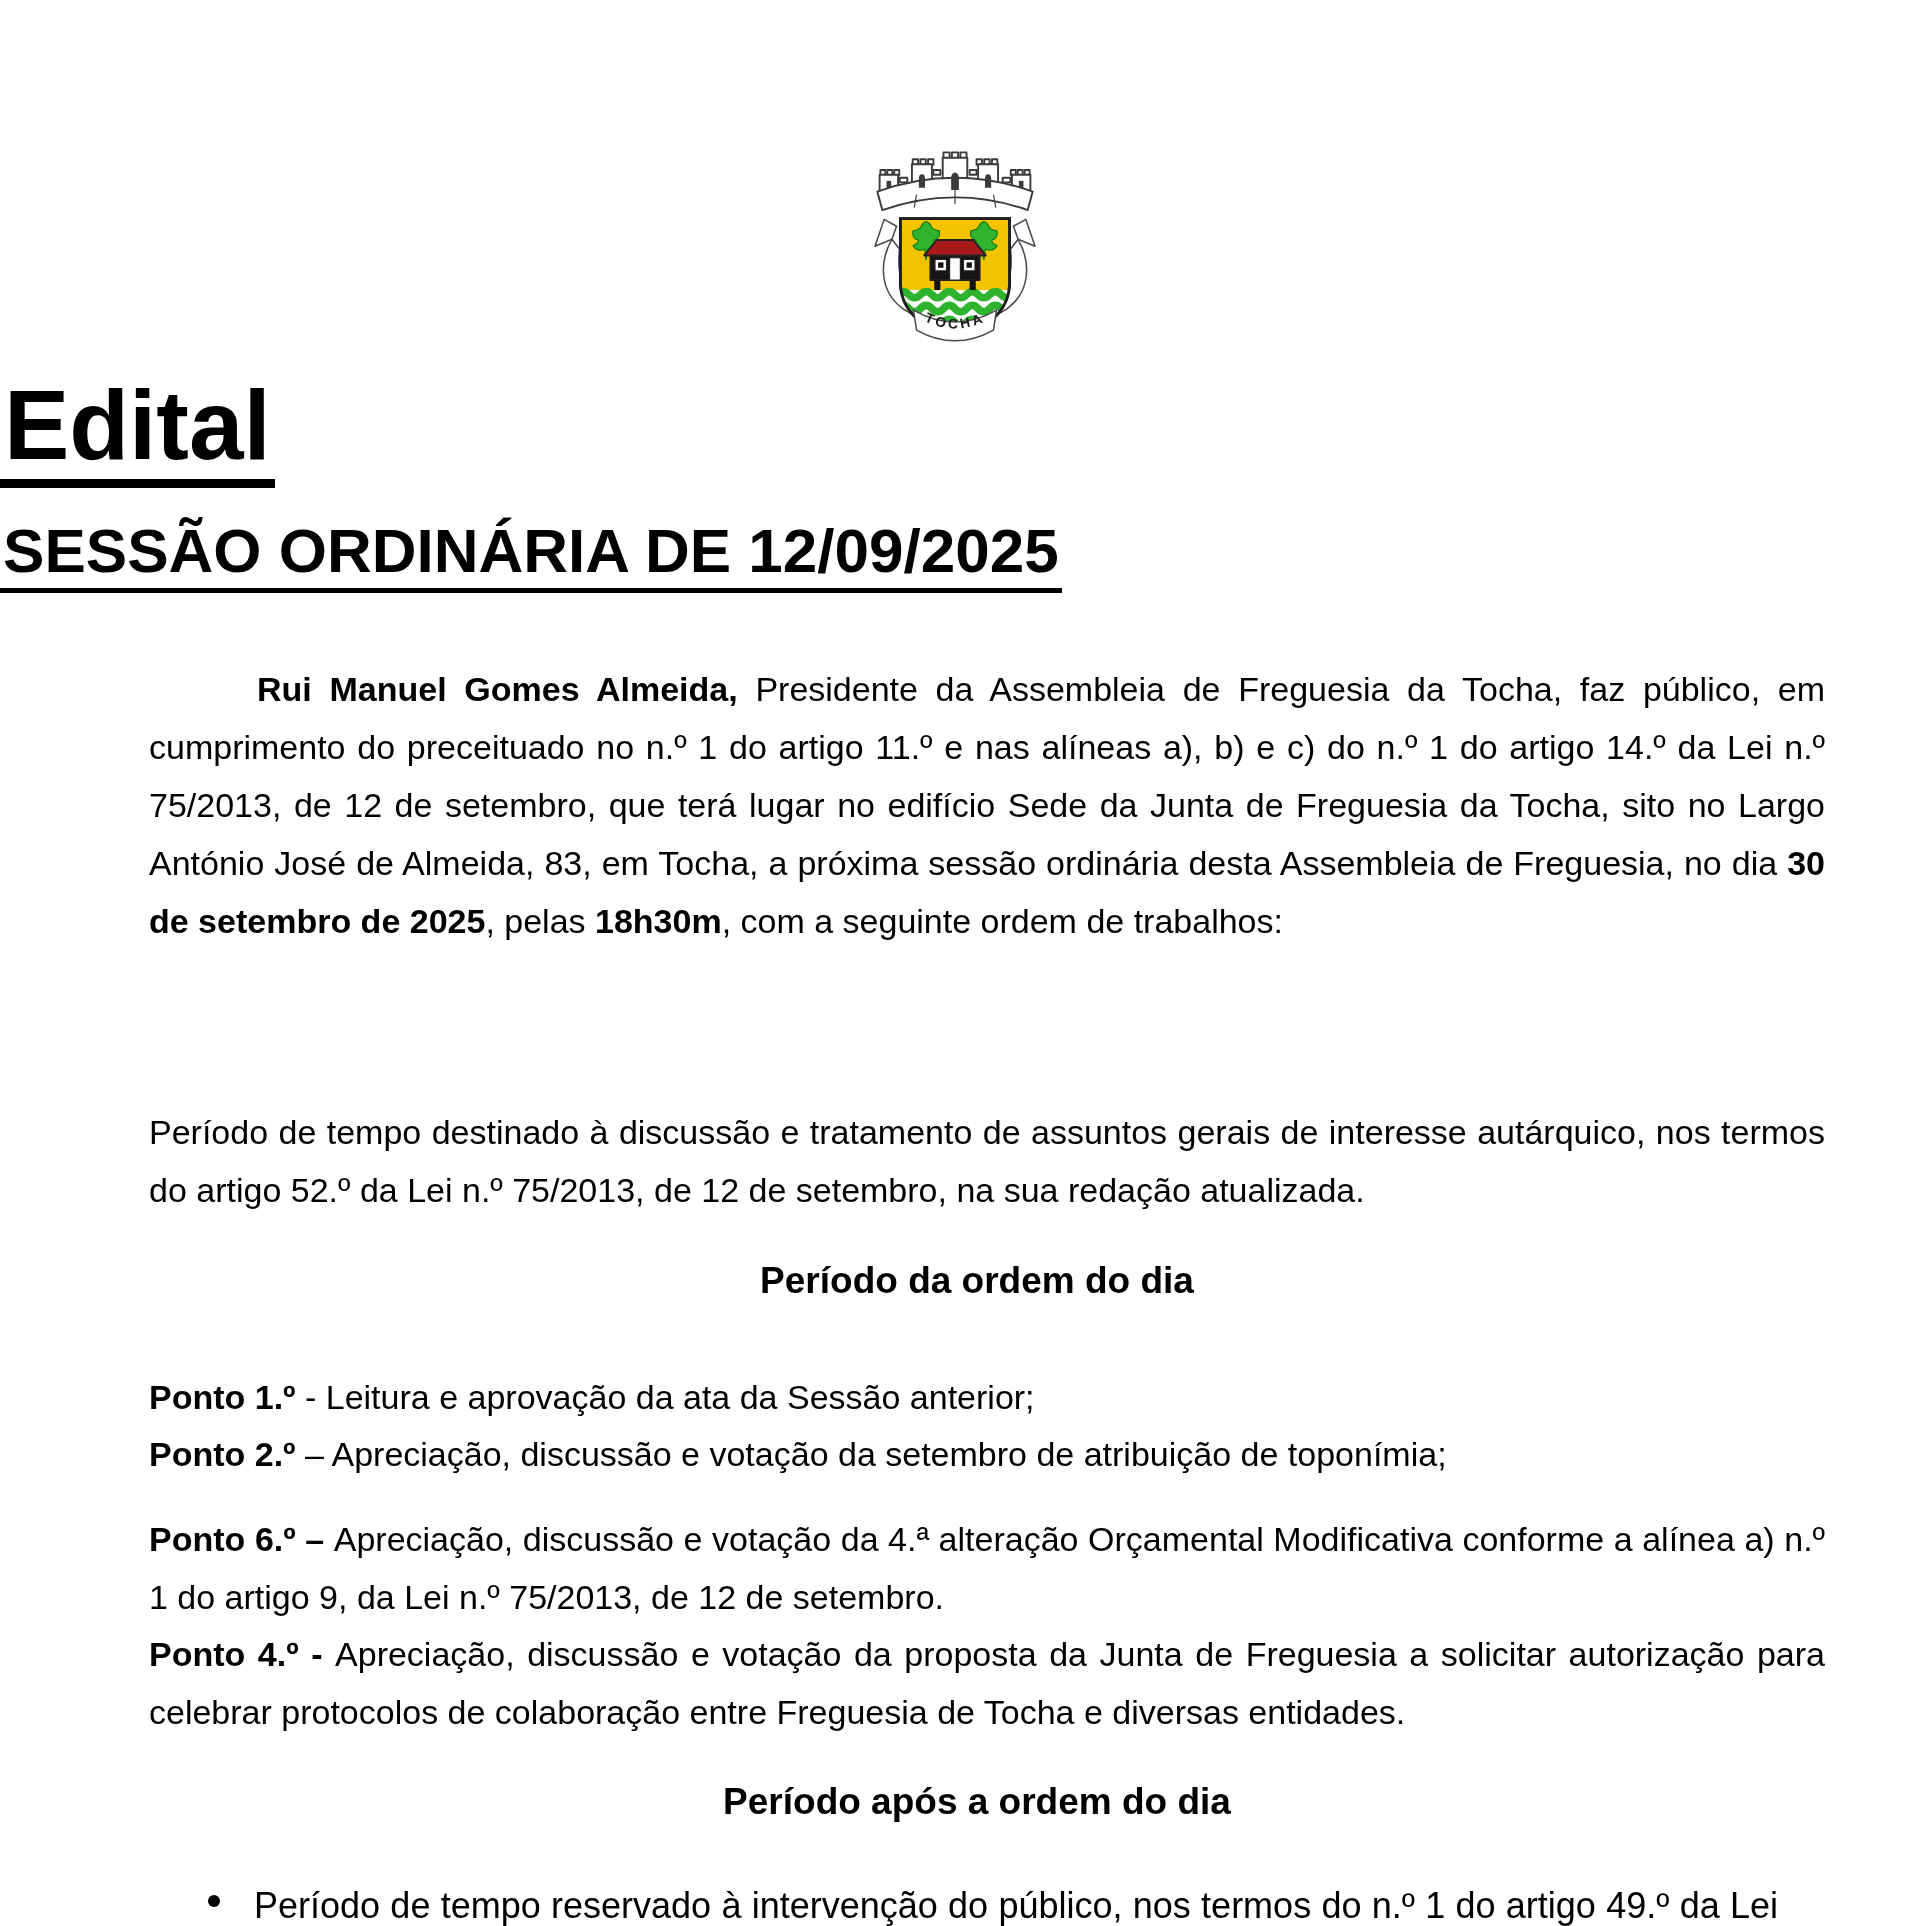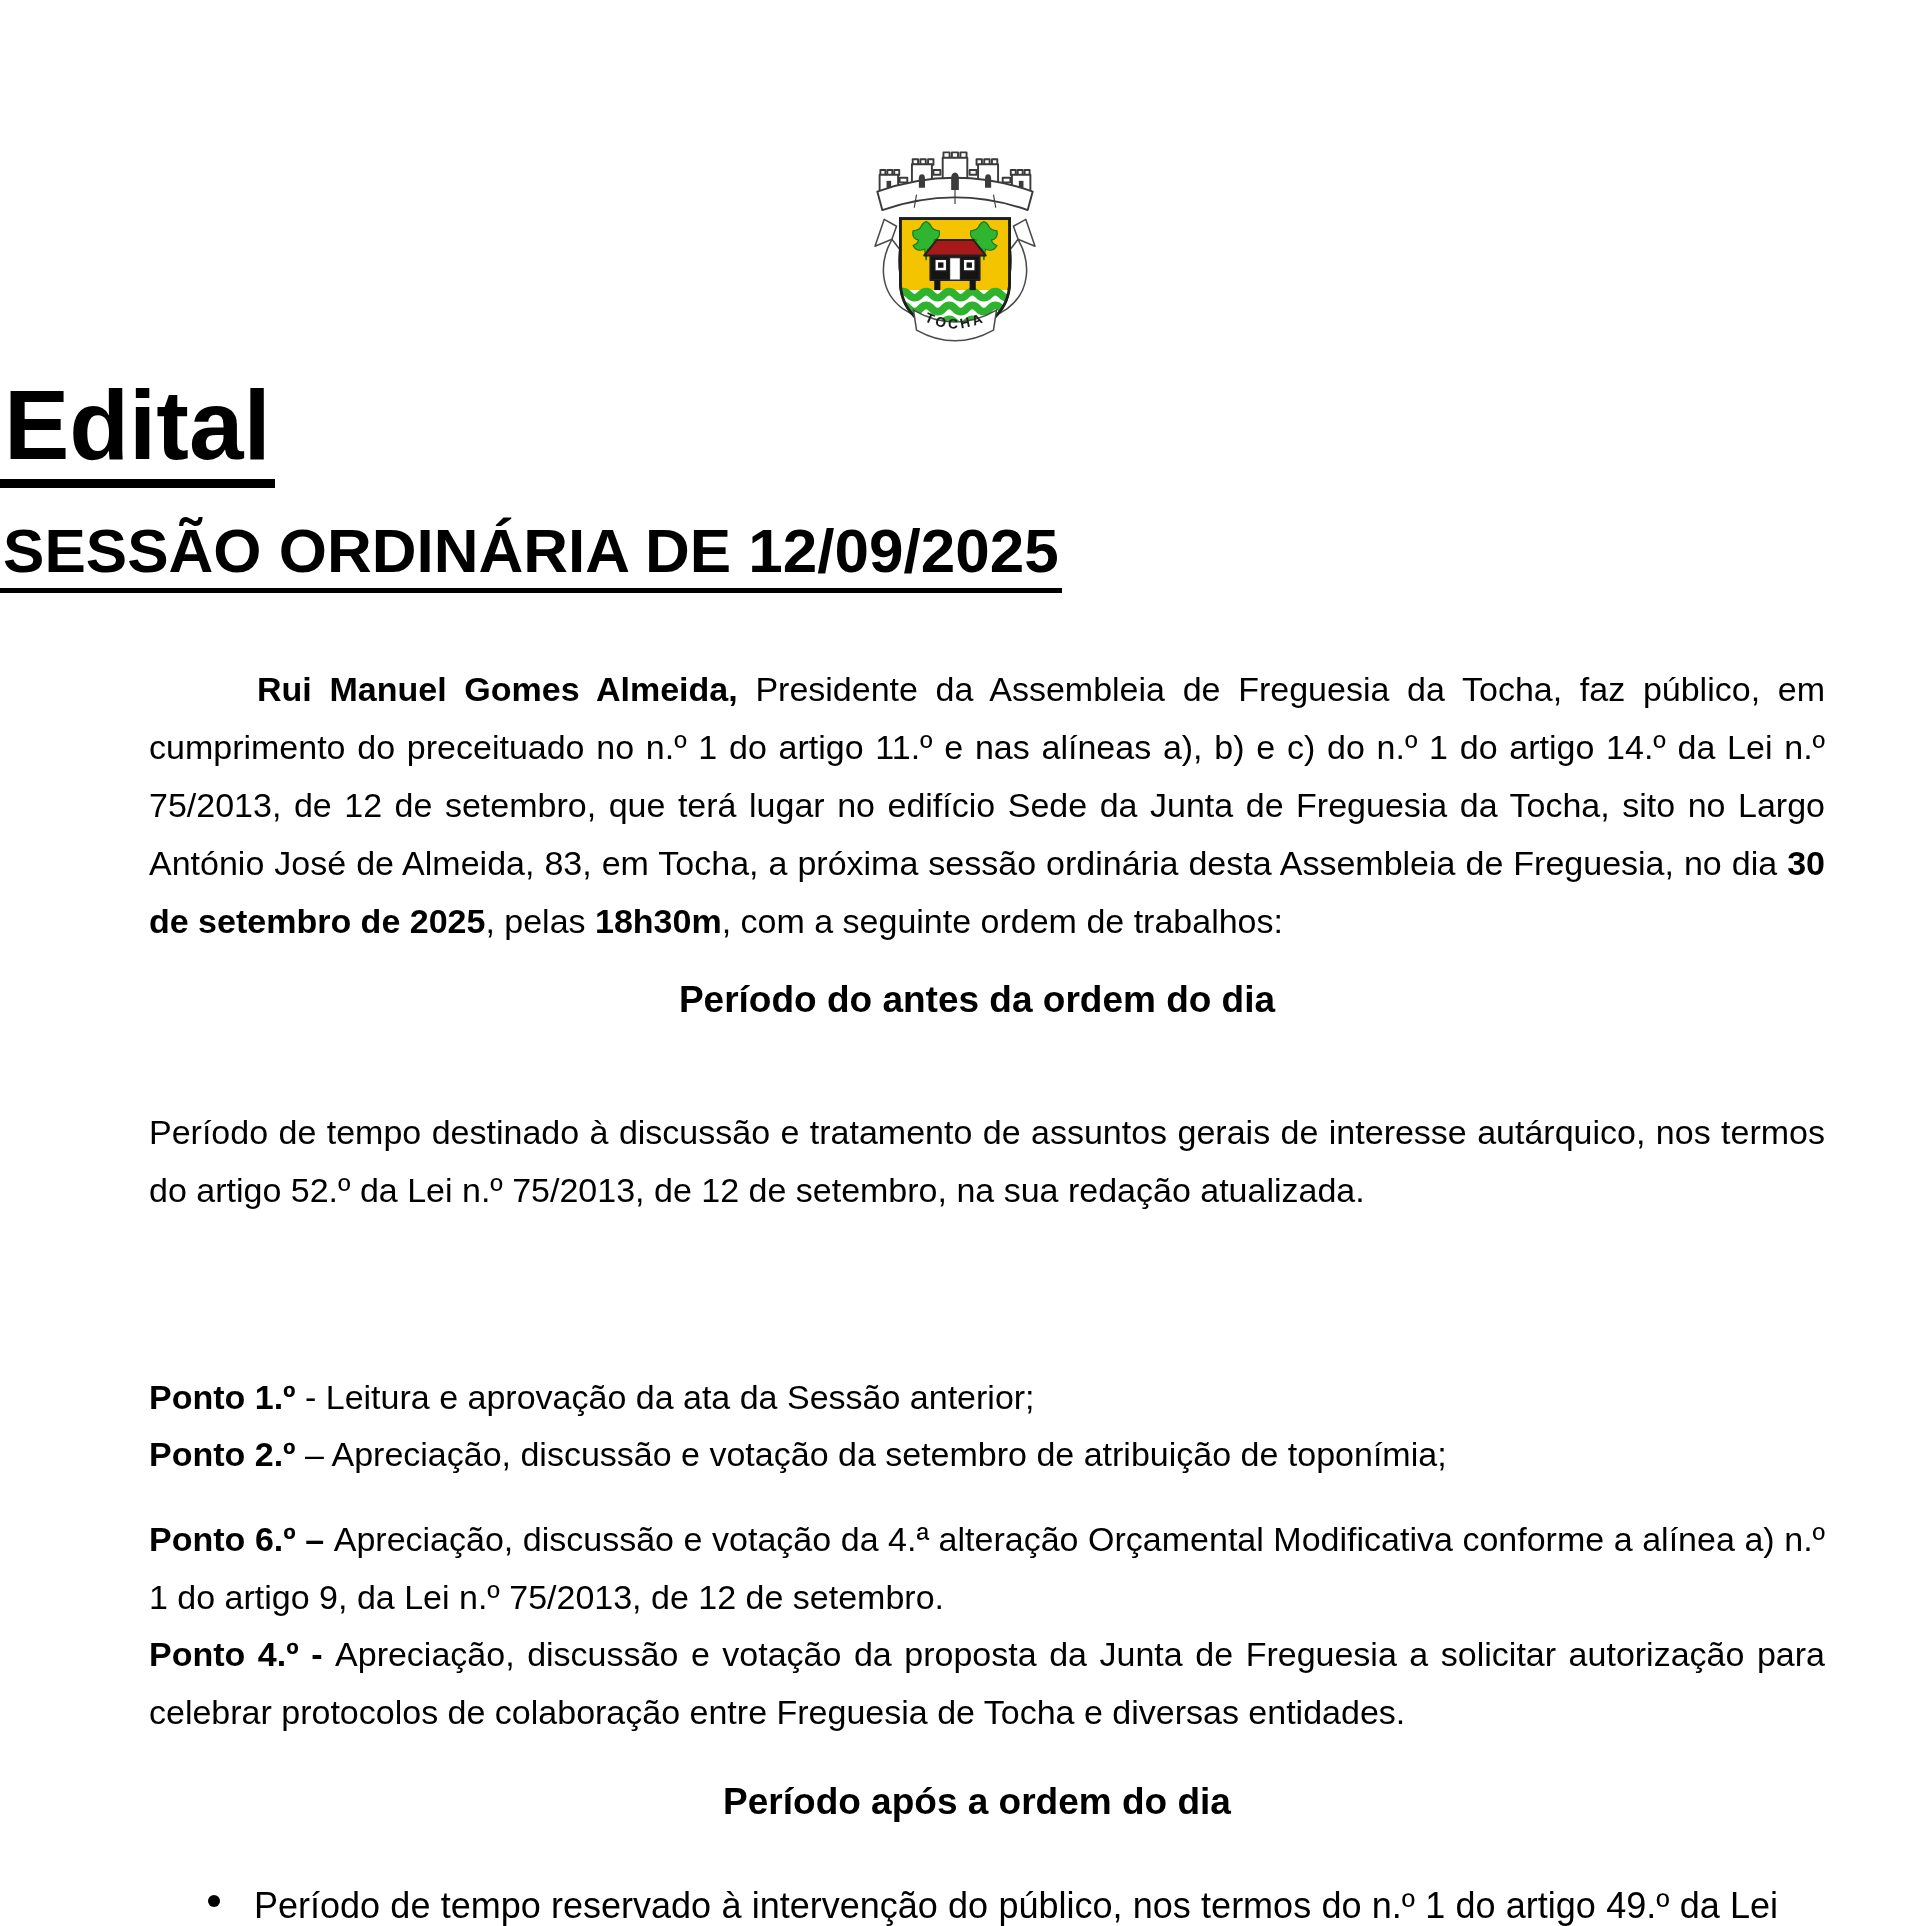--- a/index.html
+++ b/index.html
@@ -118,23 +118,23 @@
     <span class="u">Edital</span>
   </div>
   <div class="abs center-row title-session" style="top:520px;">
     <span class="u">SESSÃO ORDINÁRIA DE 12/09/2025</span>
   </div>
 
   <p class="abs body-col para indent" style="top:650px;">
     <span class="bold">Rui Manuel Gomes Almeida,</span><span> Presidente da Assembleia de Freguesia da Tocha, faz público, em cumprimento do preceituado no n.º 1 do artigo 11.º e nas alíneas a), b) e c) do n.º 1 do artigo 14.º da Lei n.º 75/2013, de 12 de setembro, que terá lugar no edifício Sede da Junta de Freguesia da Tocha, sito no Largo António José de Almeida, 83, em Tocha, a próxima sessão ordinária desta Assembleia de Freguesia, no dia </span><span class="bold">30 de setembro de 2025</span><span>, pelas </span><span class="bold">18h30m</span><span>, com a seguinte ordem de trabalhos:</span>
   </p>
 
-  <h3 class="abs body-col heading" style="top:979px;">Período do antes da ordem do dia</h3>
   <p class="abs body-col para" style="top:1093px;">Período de tempo destinado à discussão e tratamento de assuntos gerais de interesse autárquico, nos termos do artigo 52.º da Lei n.º 75/2013, de 12 de setembro, na sua redação atualizada.</p>
 
+  <h3 class="abs body-col heading" style="top:1260px;">Período da ordem do dia</h3>
 
   <p class="abs body-col para" style="top:1358px;">
     <span class="ponto-label">Ponto 1.º</span><span> - </span><span>Leitura e aprovação da ata da Sessão anterior;</span>
   </p>
   <p class="abs body-col para" style="top:1415px;">
     <span class="ponto-label">Ponto 2.º</span><span> – </span><span>Apreciação, discussão e votação da setembro de atribuição de toponímia;</span>
   </p>
   <p class="abs body-col para" style="top:1500px;">
     <span class="ponto-label">Ponto 6.º</span><span class="ponto-label"> – </span><span>Apreciação, discussão e votação da 4.ª alteração Orçamental Modificativa conforme a alínea a) n.º 1 do artigo 9, da Lei n.º 75/2013, de 12 de setembro.</span>
   </p>

